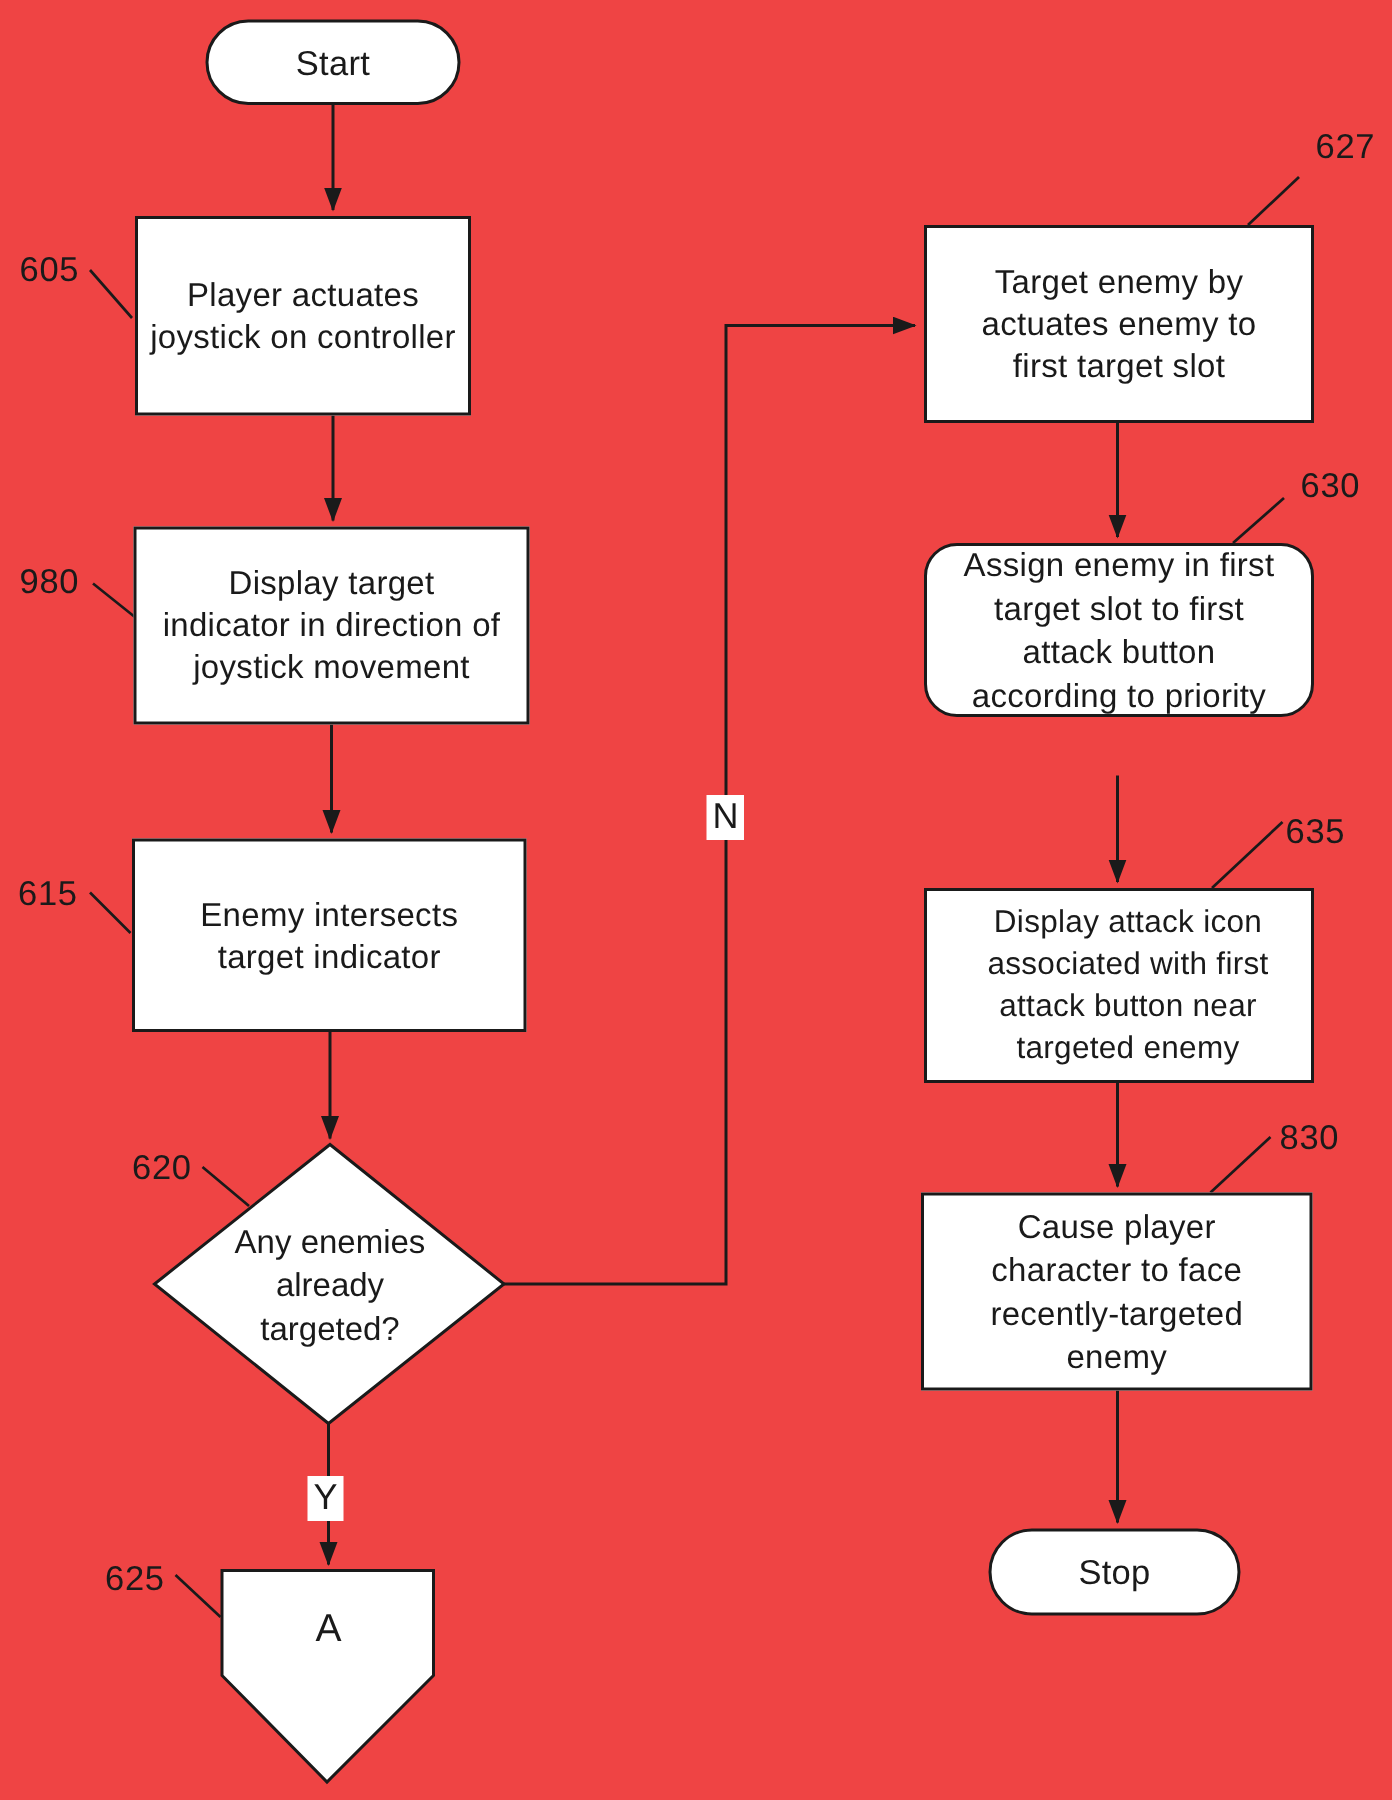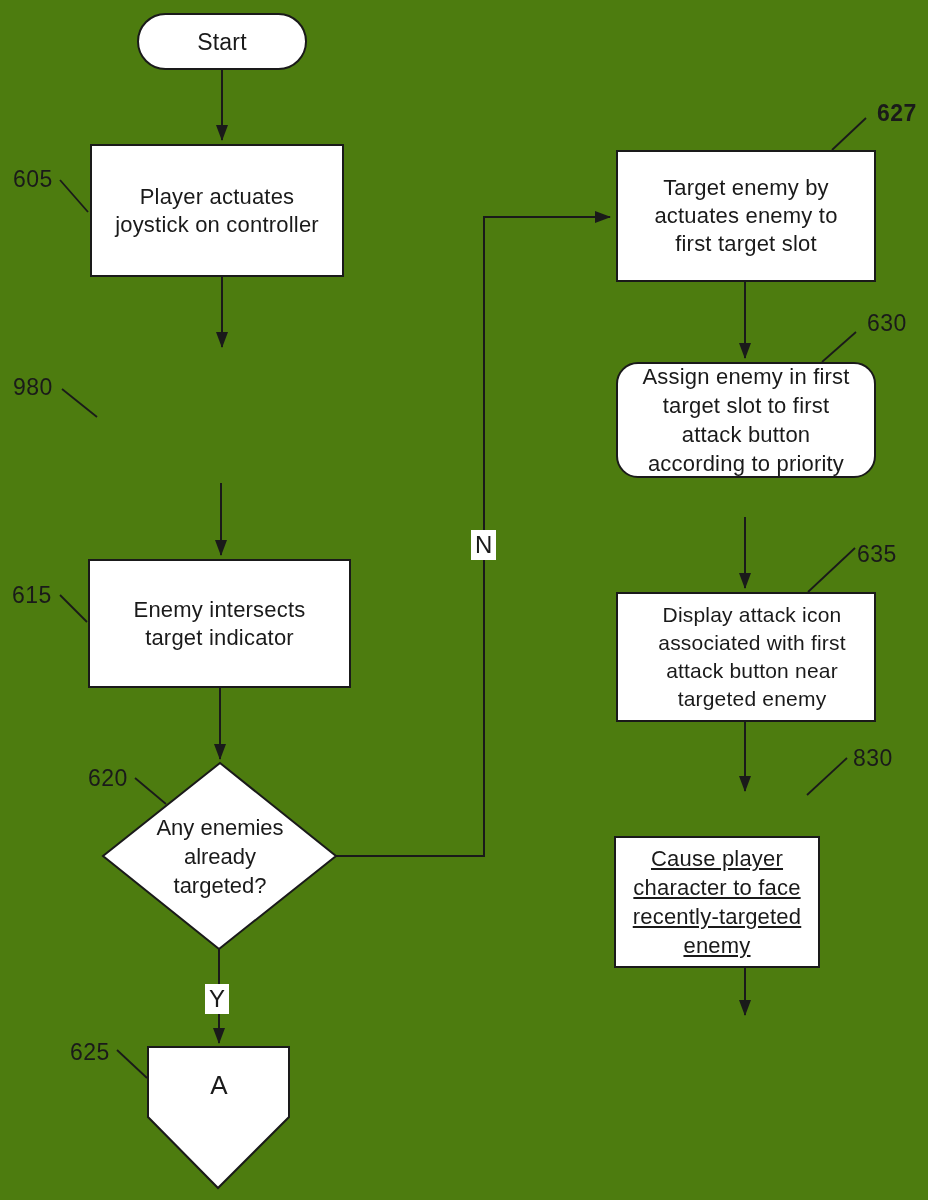--- a/index.html
+++ b/index.html
@@ -1,17 +1,17 @@
 <!DOCTYPE html>
 <html><head>
 <meta charset="utf-8">
 <style>
   html,body{margin:0;padding:0;background:#ffffff;}
   .stage{
-    position:relative;width:928px;height:1200px;background:#4d7c0f;
+    position:relative;width:928px;height:1200px;background:#ef4444;
     font-family:"Liberation Sans",sans-serif;color:#1a1a1a;overflow:hidden;
   }
   .stage svg{position:absolute;left:0;top:0;}
   .node{
     position:absolute;box-sizing:border-box;border:2px solid #1a1a1a;background:#ffffff;
     display:flex;align-items:center;justify-content:center;text-align:center;
     white-space:pre-line;font-size:22px;line-height:28px;letter-spacing:.2px;
   }
   .terminator{border-radius:30px;font-size:23px;}
   .shape-text{
@@ -60,53 +60,57 @@
     <line class="leader" x1="60" y1="595" x2="87" y2="622"></line>
     <line class="leader" x1="135" y1="778" x2="166" y2="804"></line>
     <line class="leader" x1="117" y1="1050" x2="147" y2="1078"></line>
     <line class="leader" x1="866" y1="118" x2="832" y2="150"></line>
     <line class="leader" x1="856" y1="332" x2="822" y2="362"></line>
     <line class="leader" x1="855" y1="548" x2="808" y2="592"></line>
     <line class="leader" x1="847" y1="758" x2="807" y2="795"></line>
   </svg>
 
   <div class="node terminator" style="left:137px;top:13px;width:170px;height:57px;">Start</div>
+  <div class="node terminator" style="left:659px;top:1019px;width:168px;height:58px;">Stop</div>
 
-  <div class="node" style="left:90px;top:144px;width:254px;height:133px;">Player actuates
+  <div class="node" style="left:90px;top:144px;width:224px;height:133px;">Player actuates
 joystick on controller</div>
+  <div class="node" style="left:89px;top:351px;width:264px;height:132px;">Display target
+indicator in direction of
+joystick movement</div>
   <div class="node" style="left:88px;top:559px;width:263px;height:129px;">Enemy intersects
 target indicator</div>
 
   <div class="node" style="left:616px;top:150px;width:260px;height:132px;">Target enemy by
 actuates enemy to
 first target slot</div>
   <div class="node" style="left:616px;top:362px;width:260px;height:116px;line-height:29px;border-radius:22px;">Assign enemy in first
 target slot to first
 attack button
 according to priority</div>
   <div class="node" style="left:616px;top:592px;width:260px;height:130px;font-size:21px;line-height:28px;padding-left:12px;">Display attack icon
 associated with first
 attack button near
 targeted enemy</div>
-  <div class="node" style="left:614px;top:836px;width:206px;height:132px;line-height:29px;text-decoration:underline;">Cause player
+  <div class="node" style="left:614px;top:795px;width:261px;height:132px;line-height:29px;">Cause player
 character to face
 recently-targeted
 enemy</div>
 
   <div class="shape-text" style="left:110px;top:812px;width:220px;height:88px;">Any enemies
 already
 targeted?</div>
   <div class="shape-text" style="left:190px;top:1066px;width:58px;height:38px;font-size:26px;">A</div>
 
   <div class="branch" style="left:205px;top:984px;">Y</div>
   <div class="branch" style="left:471px;top:530px;">N</div>
 
   <div class="ref" style="left:13px;top:168px;">605</div>
   <div class="ref" style="left:13px;top:376px;">980</div>
   <div class="ref" style="left:12px;top:584px;">615</div>
   <div class="ref" style="left:88px;top:767px;">620</div>
   <div class="ref" style="left:70px;top:1041px;">625</div>
-  <div class="ref" style="left:877px;top:102px;font-weight:bold;">627</div>
+  <div class="ref" style="left:877px;top:86px;">627</div>
   <div class="ref" style="left:867px;top:312px;">630</div>
   <div class="ref" style="left:857px;top:543px;">635</div>
   <div class="ref" style="left:853px;top:747px;">830</div>
 
 </div>
 
 </body></html>

